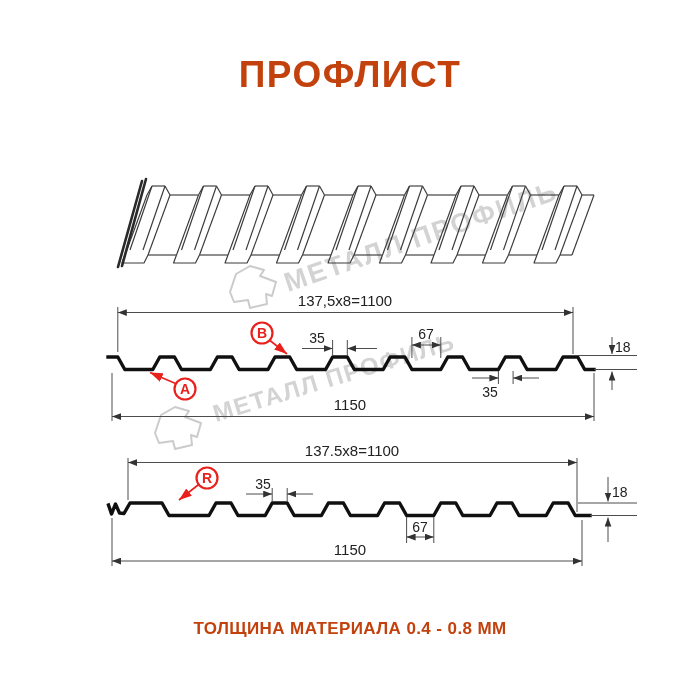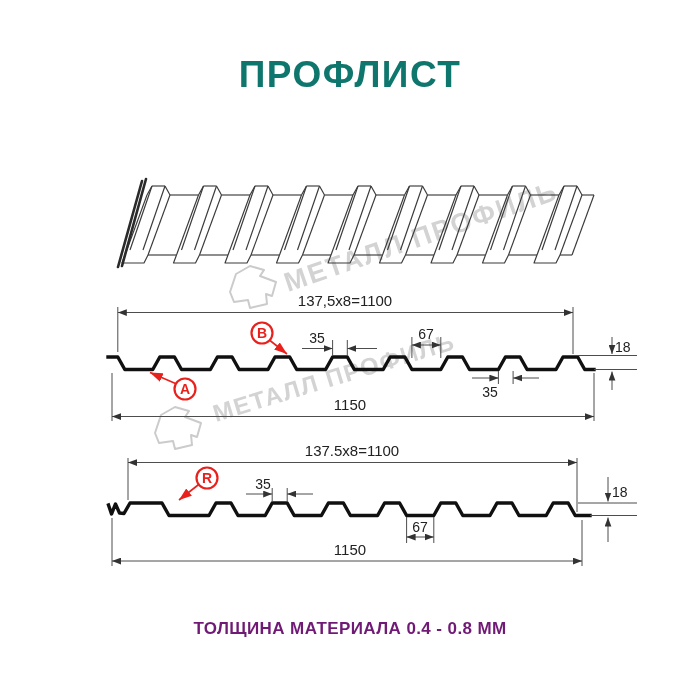--- a/index.html
+++ b/index.html
@@ -1,23 +1,23 @@
 <!DOCTYPE html>
 <html><head>
 <meta charset="utf-8">
 <style>
   html,body{margin:0;padding:0;background:#ffffff;}
   .canvas{position:relative;width:700px;height:700px;background:#ffffff;overflow:hidden;
           font-family:"Liberation Sans",sans-serif;}
   .page-title{position:absolute;top:54px;left:0;width:700px;text-align:center;
-    font-size:37px;font-weight:800;letter-spacing:1.5px;color:#0f766e;}
+    font-size:37px;font-weight:800;letter-spacing:1.5px;color:#c2410c;}
   .page-subtitle{position:absolute;top:99px;left:0;width:700px;text-align:center;
     font-size:18px;font-weight:700;letter-spacing:1.5px;color:#262626;}
   .page-footer{position:absolute;top:619px;left:0;width:700px;text-align:center;
-    font-size:17px;font-weight:600;letter-spacing:0.4px;color:#701a75;}
+    font-size:17px;font-weight:600;letter-spacing:0.4px;color:#c2410c;}
   svg{position:absolute;left:0;top:0;}
   .thin{stroke:#4d4d4d;stroke-width:1;fill:none;}
   .profile{stroke:#101010;stroke-width:3.4;fill:none;stroke-linejoin:round;stroke-linecap:square;}
   .sheet3d{stroke:#3a3a3a;stroke-width:1.15;fill:none;stroke-linejoin:round;}
   .sheetedge{stroke:#2a2a2a;stroke-width:2.6;fill:none;stroke-linecap:round;}
   .dimtxt{font-family:"Liberation Sans",sans-serif;font-size:15px;fill:#222;text-anchor:middle;}
   .dimtxt-sm{font-family:"Liberation Sans",sans-serif;font-size:14px;fill:#222;text-anchor:middle;}
   .dimtxt-left{font-family:"Liberation Sans",sans-serif;font-size:14px;fill:#222;text-anchor:start;}
   .redcirc{stroke:#e8211d;stroke-width:2.2;fill:#ffffff;}
   .redline{stroke:#e8211d;stroke-width:1.6;fill:none;}

